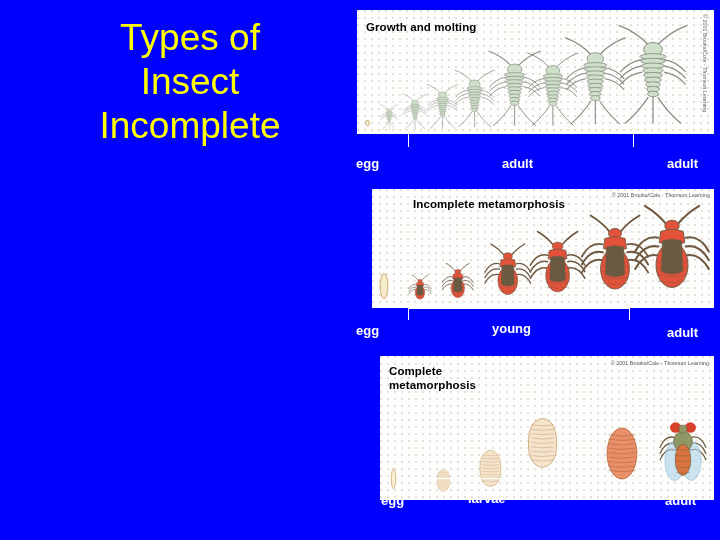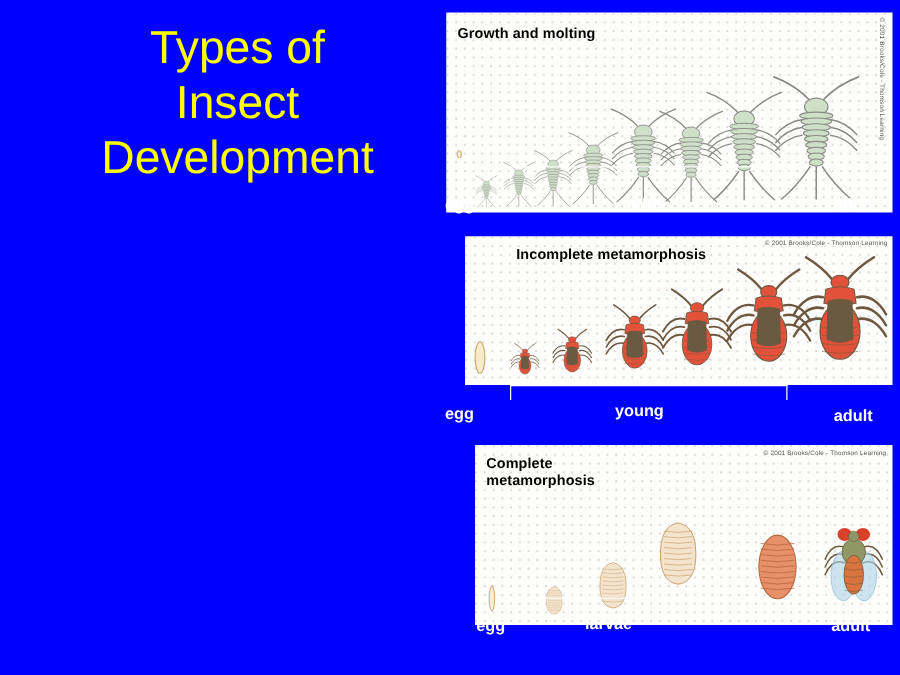--- a/index.html
+++ b/index.html
@@ -77,24 +77,24 @@
   svg{display:block;overflow:visible;}
 </style>
 </head>
 <body>
 
 <div class="slide">
 
   <div class="title">
     <span class="tline">Types of</span>
     <span class="tline">Insect</span>
-    <span class="tline">Development</span>
+    <span class="tline">Incomplete</span>
   </div>
 
-  <div class="panel" id="panel1" style="left:357px;top:10px;width:357px;height:160px;">
+  <div class="panel" id="panel1" style="left:357px;top:10px;width:357px;height:124px;">
 
     <div class="panel-title" style="left:9px;top:10px;">Growth and molting</div>
 
     <div class="copyright vertical" style="left:351px;top:4px;">© 2001 Brooks/Cole - Thomson Learning</div>
 
     <div style="position:absolute;left:8px;top:108px;color:#d8b97a;font-size:9px;font-weight:bold;">0</div>
 
     <div id="p1-art">
         <div class="bug" style="left: 21.86px; width: 20.28px; bottom: 2px;">
           <svg width="20.28" height="29.12" viewBox="0 0 100 130">

